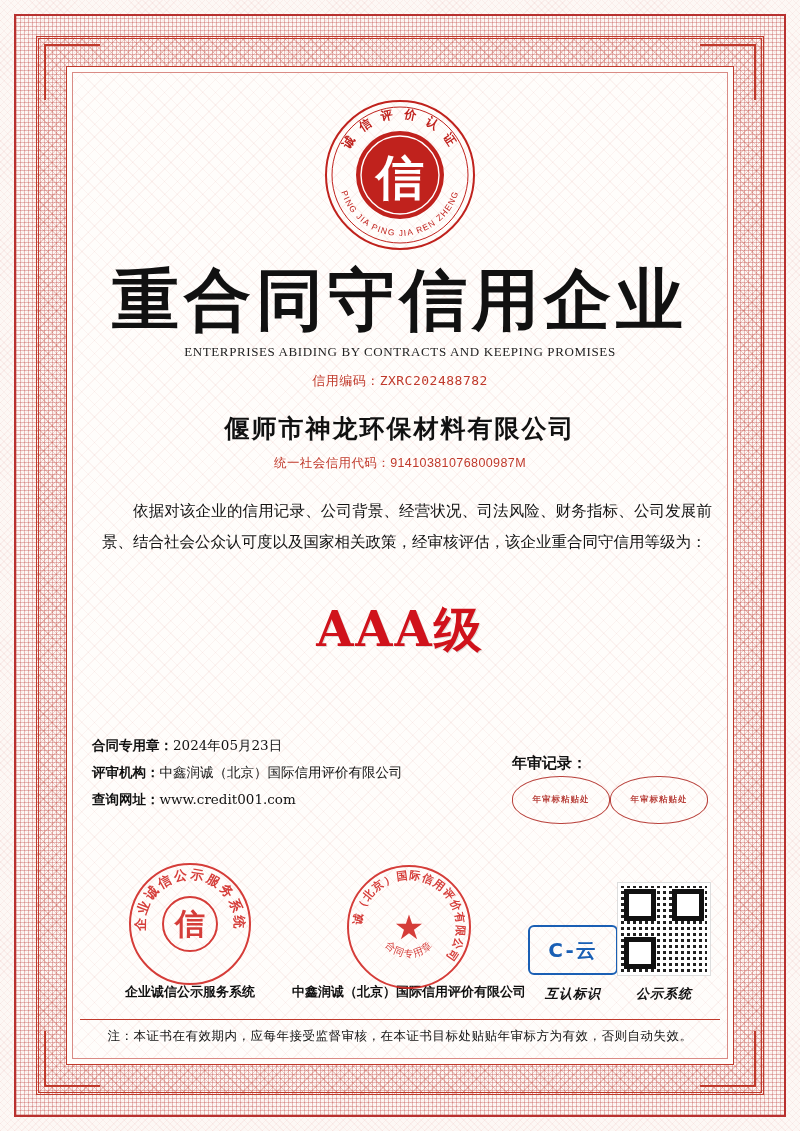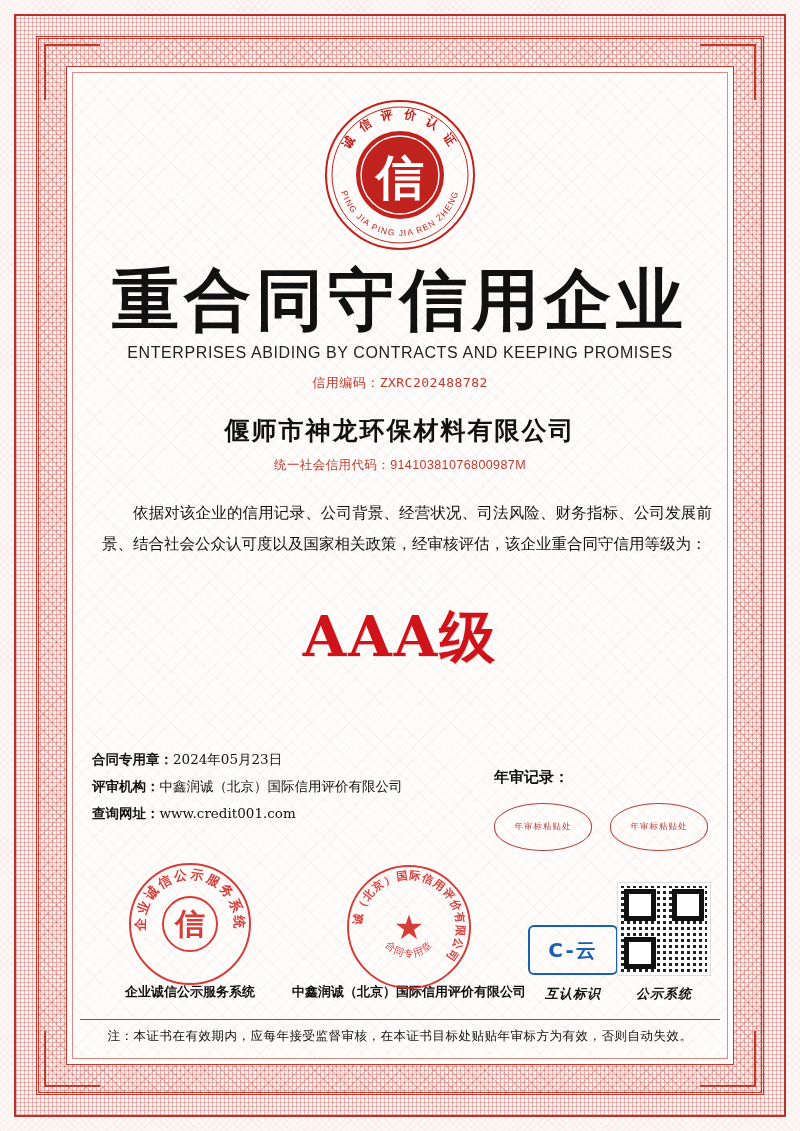--- a/index.html
+++ b/index.html
@@ -66,22 +66,22 @@
 
   
   .title-cn{
     margin-top:12px;
     font-family:"DejaVu Sans","Liberation Sans",sans-serif;
     font-size:67px;font-weight:bold;letter-spacing:5px;color:#111;
     line-height:1.1;
   }
   .title-en{
     margin-top:6px;
-    font-size:16px;letter-spacing:.6px;color:#222;
-    font-family:Liberation Sans, sans-serif;
+    font-size:13px;letter-spacing:.6px;color:#222;
+    font-family:Liberation Serif, serif;
   }
   .credit-no{
     margin-top:12px;
     font-size:13px;color:#c0392b;letter-spacing:.5px;
     font-family:"DejaVu Sans Mono","Liberation Mono",monospace;
   }
   .credit-no .lbl{font-family:"Liberation Sans",sans-serif;}
 
   .company{
     margin-top:22px;
@@ -96,40 +96,40 @@
     margin:24px 8px 0 22px;
     text-align:justify;
     font-family:"DejaVu Sans","Liberation Sans",sans-serif;
     font-size:15.5px;line-height:2.0;color:#111;
     text-indent:2em;
   }
 
   .grade{
     margin-top:40px;
     font-family:"DejaVu Serif","Liberation Serif",serif;
-    font-size:56px;font-weight:bold;color:#d0121b;
+    font-size:48px;font-weight:bold;color:#d0121b;
     letter-spacing:2px;
     text-shadow:1px 1px 0 rgba(0,0,0,.12);
   }
 
   
   .info-row{
     margin-top:70px;
     display:flex;align-items:flex-start;justify-content:space-between;
     padding:0 12px;
   }
   .info-left{text-align:left;font-size:13.5px;line-height:2.0;color:#111;
     font-family:"DejaVu Serif","Liberation Serif",serif;}
   .info-left .k{font-weight:bold;}
   .info-right{text-align:left;padding-top:22px;}
   .annual-title{
     font-family:"DejaVu Sans","Liberation Sans",sans-serif;
-    font-size:15px;font-weight:bold;color:#111;margin-bottom:16px;
-  }
-  .stamp-slots{display:flex;gap:18px;}
+    font-size:15px;font-weight:bold;color:#111;margin-bottom:3px;
+  }
+  .stamp-slots{display:flex;font-weight:bold;}
   .slot{
     width:96px;height:46px;border:1px solid #b9423c;border-radius:48px/23px;
     display:flex;align-items:center;justify-content:center;
     font-size:8.5px;color:#b9423c;letter-spacing:1px;
   }
 
   
   .seals{
     position:absolute;left:10px;right:10px;bottom:48px;
     display:flex;align-items:flex-end;justify-content:space-between;

